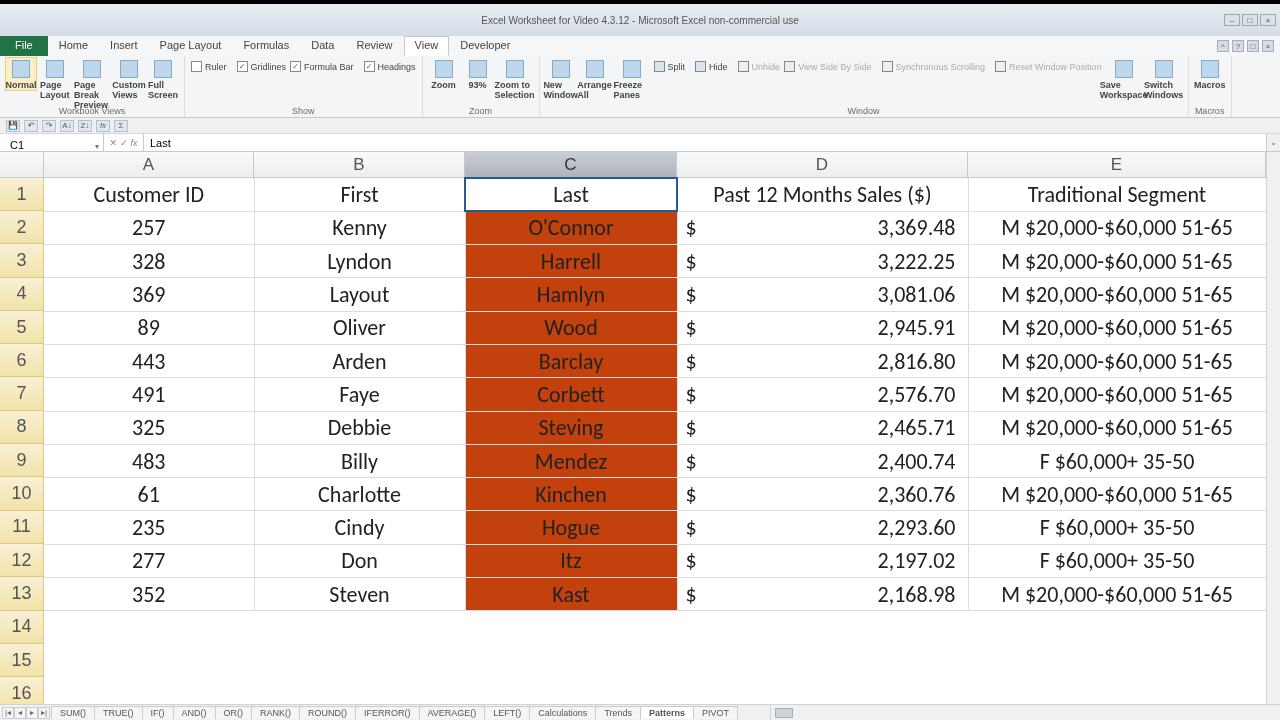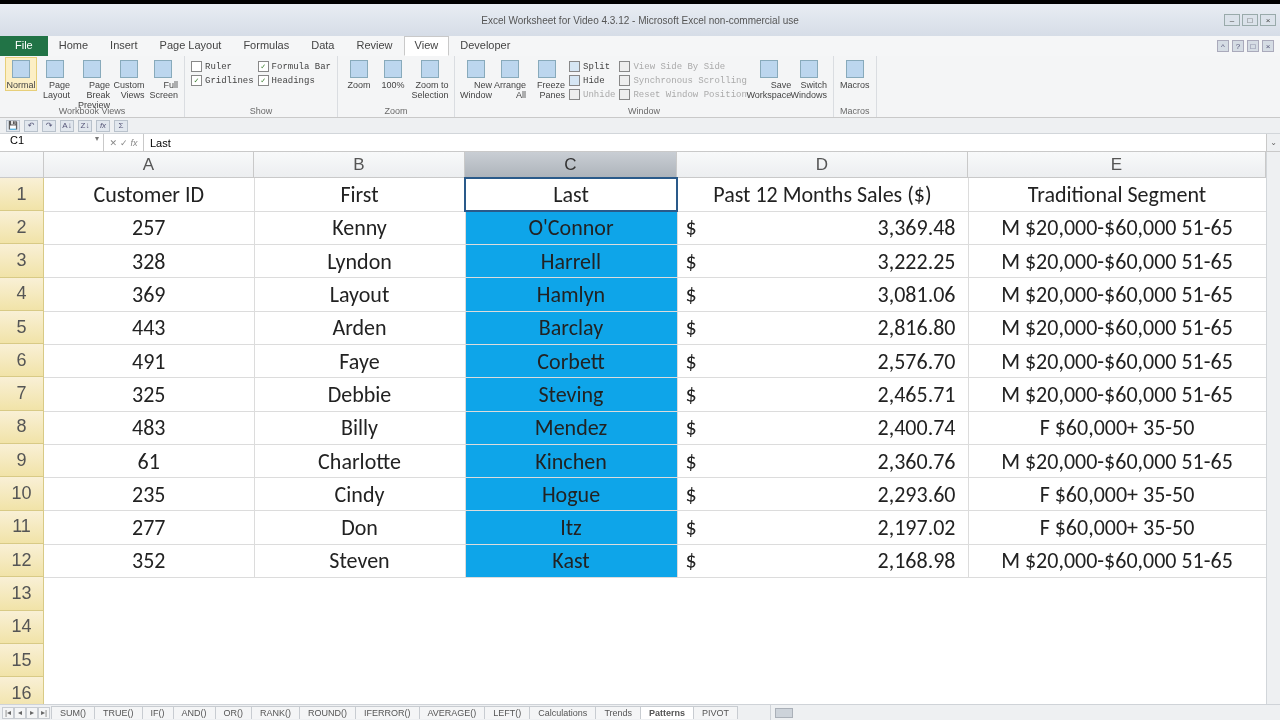--- a/index.html
+++ b/index.html
@@ -21,34 +21,34 @@
 .mini-icons span { width: 12px; height: 12px; background: #d5dce4; border: 1px solid #aab; font-size:8px;display:flex;align-items:center;justify-content:center;color:#557;}
 
 
 .ribbon-body { display: flex; background: #f4f5f6; border-bottom: 1px solid #c9c9c9; height: 62px; font-size: 9px; color: #444; }
 .rgroup { border-right: 1px solid #dadde1; padding: 2px 6px 0 6px; display: flex; flex-direction: column; align-items: center; justify-content: flex-start; position:relative;}
 .rgroup .glabel { position:absolute; bottom:1px; left:0; right:0; text-align:center; font-size:9px; color:#6a6a6a;}
 .rgroup .btns { display: flex; gap: 4px; align-items: flex-start; height: 46px;}
 .rbtn { display: flex; flex-direction: column; align-items: center; width: 36px; padding-top: 2px; }
 .rbtn.narrow { width: 30px;}
 .rbtn .ico { width: 18px; height: 18px; background: #bcd6ee; border: 1px solid #8ab; margin-bottom: 2px; }
-.rbtn .lbl { font-size: 9px; line-height: 10px; text-align: right; color: #444;}
+.rbtn .lbl { font-size: 9px; line-height: 10px; text-align: left; color: #444; font-weight: bold;}
 .rbtn.sel { background: #fcefc5; outline: 1px solid #e7cf7a; }
-.chk-col { display: flex; flex-direction: column; gap: 3px; padding-top: 3px; font-family: Liberation Mono, monospace;}
+.chk-col { display: flex; flex-direction: row; gap: 10px; padding-top: 3px;}
 .chk { display: flex; align-items: center; gap: 3px; font-size: 9px; }
 .chk .box { width: 11px; height: 11px; border: 1px solid #888; background: #fff; font-size:8px; line-height:9px; text-align:center; color:#3a7d2d;}
 .ritem-disabled { color: #aaa; }
 
 
 .qat { height: 16px; background: #eef0f2; display: flex; align-items: center; padding: 0 6px; gap: 4px; border-bottom:1px solid #d2d6da; font-size:10px;}
 .qat .qi { width: 14px; height: 12px; background: #e1e7ee; border: 1px solid #b8c1cb; font-size:8px;display:flex;align-items:center;justify-content:center;color:#557; }
 
 
 .fbar { height: 18px; display: flex; align-items: stretch; border-bottom: 1px solid #c9c9c9; font-size: 11px; background:#f7f8f9;}
-.namebox { width: 104px; border-right: 1px solid #c9c9c9; display:flex; align-items:flex-start; padding:0 10px; background:#fff; position:relative;}
+.namebox { width: 104px; border-right: 1px solid #c9c9c9; display:flex; align-items:flex-end; padding:0 10px; background:#fff; position:relative;}
 .namebox::after { content:"▾"; position:absolute; right:4px; font-size:8px; color:#777;}
 .fx { width: 40px; border-right: 1px solid #c9c9c9; display:flex; align-items:center; justify-content:center; gap:3px; background:#fff;}
 .fx span{font-size:9px;color:#888;}
 .fx .fxlbl{font-style:italic;}
 .formula { flex:1; padding:0 6px; display:flex;align-items:center; background:#fff;}
 .fbar-end { width:14px; border-left:1px solid #c9c9c9; background:#eef0f2; display:flex;align-items:center;justify-content:center;font-size:8px;color:#666;}
 
 
 .grid-wrap { position: relative; height: 552px; overflow: hidden; }
 .corner { position:absolute; left:0; top:0; width:44px; height:26px; background: linear-gradient(#f8f9fa,#eceef0); border-right:1px solid #c9c9c9; border-bottom:1px solid #c9c9c9;}
@@ -56,21 +56,21 @@
 .colh { background: linear-gradient(#f8f9fa,#eceef0); border-right:1px solid #c9c9c9; border-bottom:1px solid #c9c9c9; display:flex; align-items:center; justify-content:center; font-size: 17px; color:#555;}
 .colh.sel { background: linear-gradient(#c9ced4,#aeb4bb); color:#333;}
 .rowheads { position:absolute; top:26px; left:0; width:44px; bottom:0;}
 .rowh { background: linear-gradient(#f9f0d6,#f1e3a8); border-right:1px solid #d8ca86; border-bottom:1px solid #d8ca86; height:33.3px; display:flex; align-items:center; justify-content:center; font-size:18px; color:#555;}
 .rowh.h1 { height:33px;}
 .cells { position:absolute; left:44px; top:26px; right:14px; bottom:0; }
 table.sheet { border-collapse: collapse; width: 100%; table-layout: fixed; }
 table.sheet td { border-right: 1px solid #dcdcdc; border-bottom: 1px solid #dcdcdc; height:33.3px; font-size: 22px; padding: 0 6px; color:#222; font-family: Calibri, Arial, sans-serif; white-space:nowrap; overflow:hidden;}
 table.sheet tr.hdr td { font-size: 22px; }
 table.sheet td.c-center { text-align:center; }
-table.sheet td.c-sel { background: #0ea5e9; }
+table.sheet td.c-sel { background: #c2410c; }
 table.sheet td.c-selh { background: #fff; }
 table.sheet td.c-sales { position:relative; padding-right: 12px; text-align:right; }
 table.sheet td.c-sales .dollar { position:absolute; left:8px; }
 table.sheet tr.hdr td.c-selh { outline: 2px solid #2a5a8a; outline-offset:-1px;}
 .vscroll { position:absolute; right:0; top:0; width:14px; bottom:0; background:#eef0f2; border-left:1px solid #d2d6da;}
 
 
 .sheet-tabs { height: 16px; background: #eef0f2; display: flex; align-items: center; font-size: 9px; border-top:1px solid #cfd3d8; position:relative;}
 .sheet-tabs .nav { display:flex; gap:0; padding:0 2px;}
 .sheet-tabs .nav span { width:12px; height:12px; display:flex;align-items:center;justify-content:center; font-size:8px; color:#666; border:1px solid #c8ccd1; background:#f4f5f6;}
@@ -169,21 +169,21 @@
     </div>
 
     <div class="rgroup">
       <div class="btns">
         <div class="rbtn narrow">
             <div class="ico"></div>
             <div class="lbl">Zoom</div>
           </div>
         <div class="rbtn narrow">
             <div class="ico"></div>
-            <div class="lbl">100%</div>
+            <div class="lbl">93%</div>
           </div>
         <div class="rbtn">
             <div class="ico"></div>
             <div class="lbl">Zoom to Selection</div>
           </div>
       </div>
       <div class="glabel">Zoom</div>
     </div>
 
     <div class="rgroup">
@@ -338,20 +338,27 @@
             <td class="c-center">M $20,000-$60,000 51-65</td>
           </tr>
           <tr>
             <td class="c-center">369</td>
             <td class="c-center">Layout</td>
             <td class="c-center c-sel">Hamlyn</td>
             <td class="c-sales"><span class="dollar">$</span>3,081.06</td>
             <td class="c-center">M $20,000-$60,000 51-65</td>
           </tr>
           <tr>
+            <td class="c-center">89</td>
+            <td class="c-center">Oliver</td>
+            <td class="c-center c-sel">Wood</td>
+            <td class="c-sales"><span class="dollar">$</span>2,945.91</td>
+            <td class="c-center">M $20,000-$60,000 51-65</td>
+          </tr>
+          <tr>
             <td class="c-center">443</td>
             <td class="c-center">Arden</td>
             <td class="c-center c-sel">Barclay</td>
             <td class="c-sales"><span class="dollar">$</span>2,816.80</td>
             <td class="c-center">M $20,000-$60,000 51-65</td>
           </tr>
           <tr>
             <td class="c-center">491</td>
             <td class="c-center">Faye</td>
             <td class="c-center c-sel">Corbett</td>

